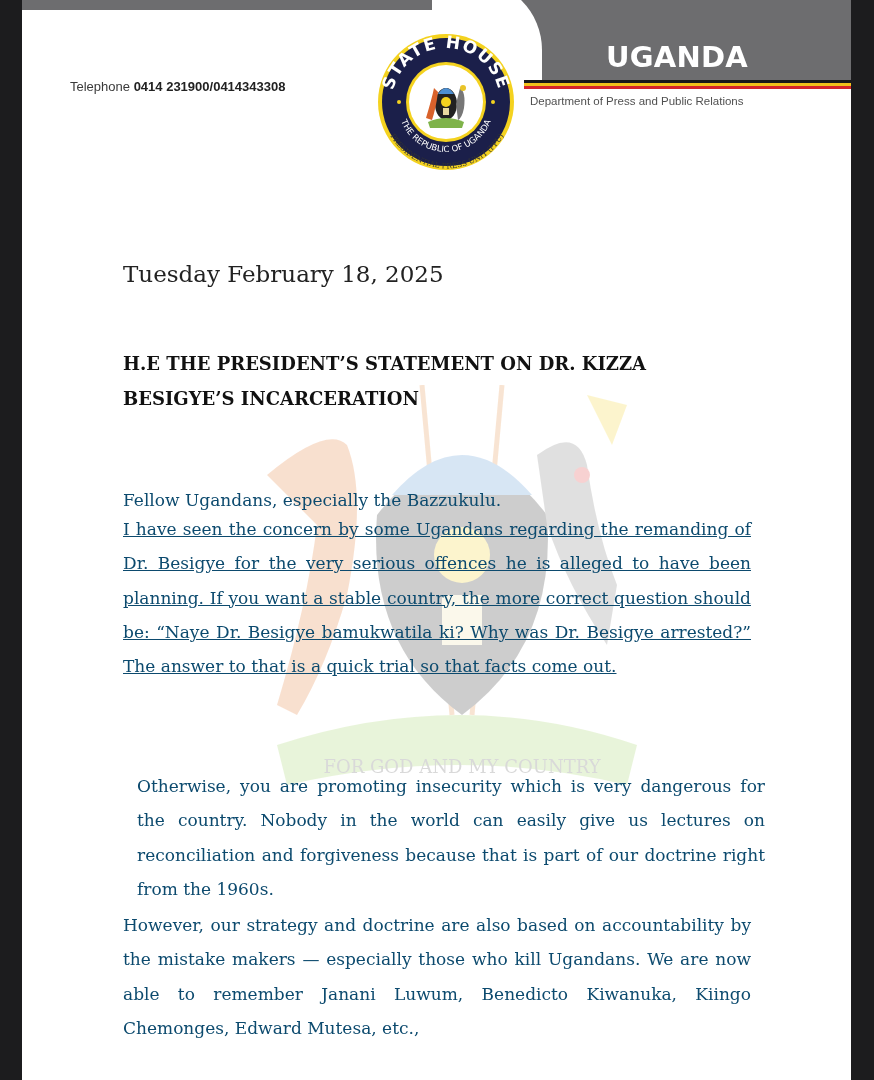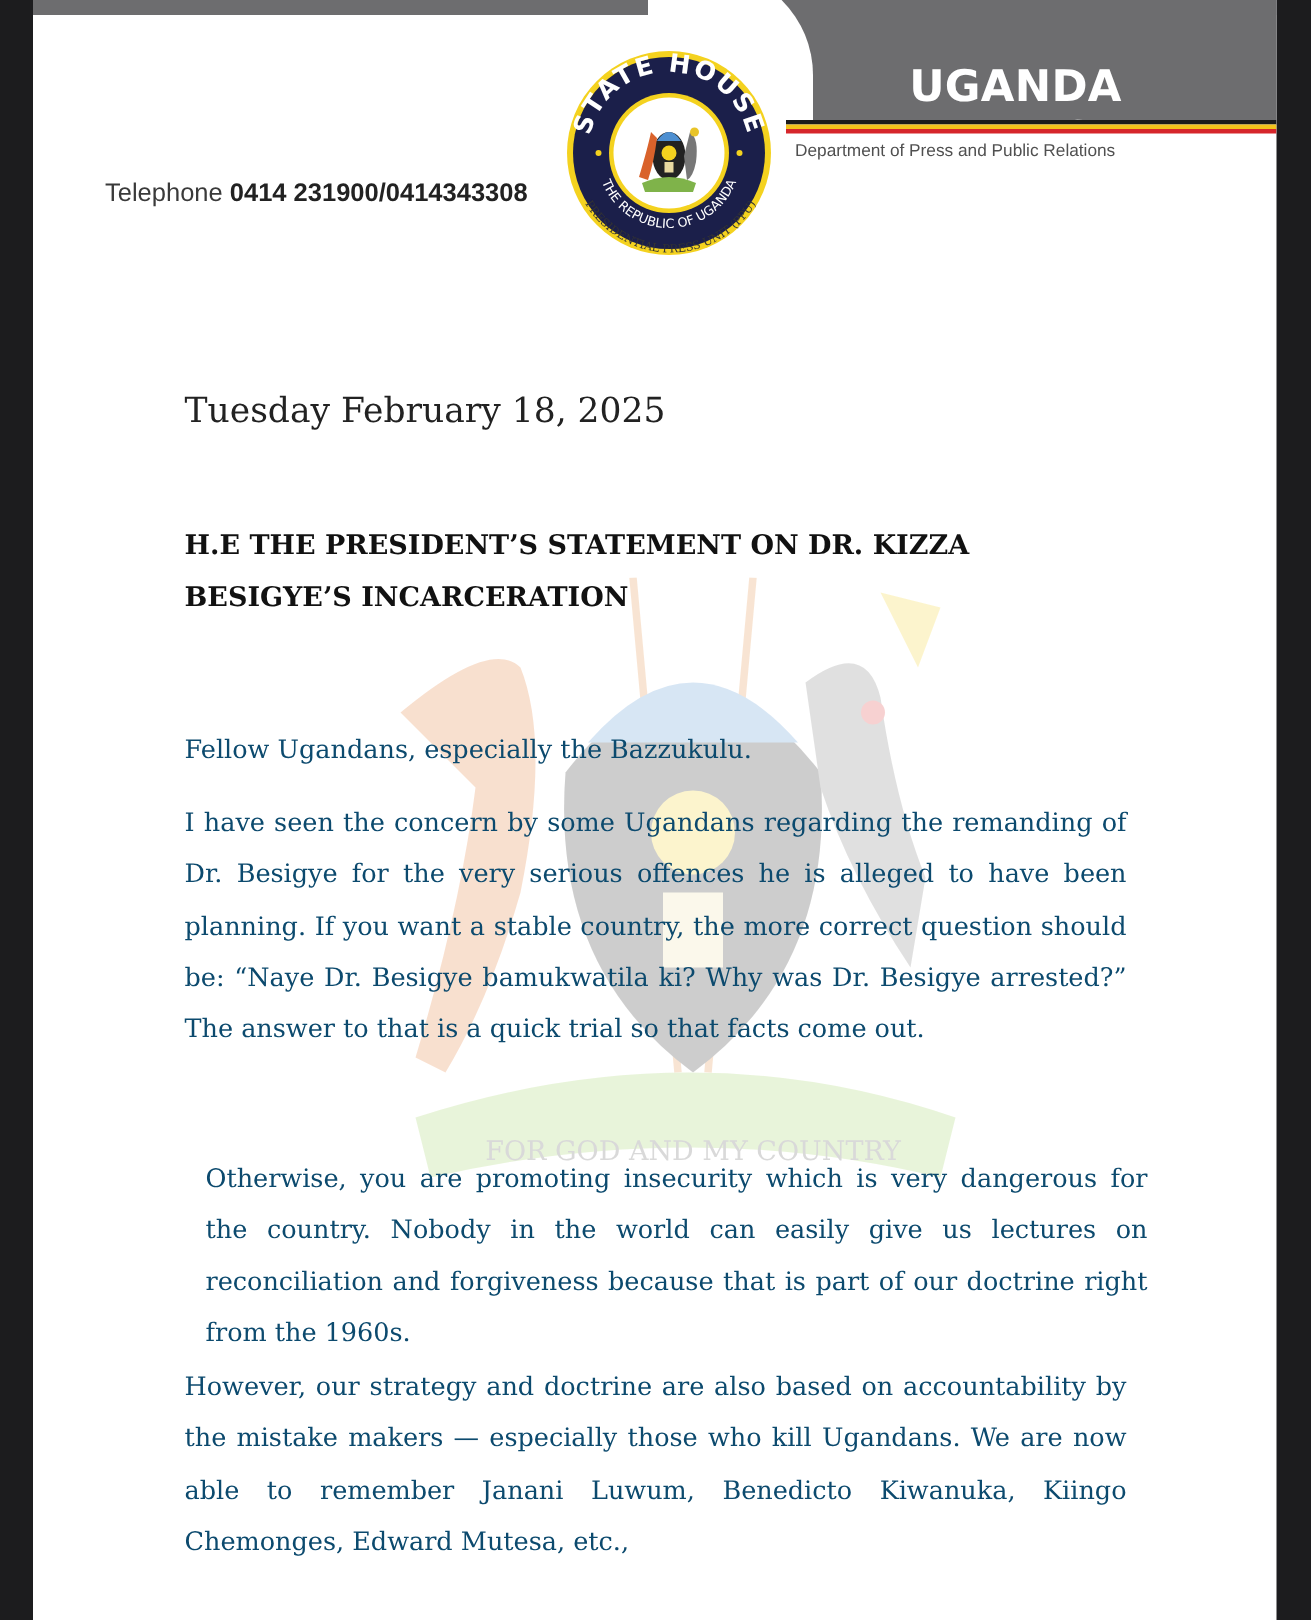--- a/index.html
+++ b/index.html
@@ -36,21 +36,21 @@
   .stripes .s { height: 3px; }
   .s-black { background: #1a1a1a; }
   .s-yellow { background: #f2c21b; }
   .s-red { background: #d6262b; }
   .dept {
     position: absolute; left: 508px; top: 94px; width: 270px;
     text-align: left; color: #505050; font-size: 11.5px; line-height: 15px;
   }
   .contact {
     position: absolute; left: 48px; top: 76px; color: #3a3a3a;
-    font-size: 17px; line-height: 21px; margin-top: 42px;
+    font-size: 13px; line-height: 21px;
   }
   .contact b { color: #222; }
   .seal {
     position: absolute; left: 340px; top: 18px; width: 168px; height: 172px;
   }
   .watermark {
     position: absolute; left: 215px; top: 385px; width: 420px; height: 420px;
     opacity: 0.22;
   }
   .doc {
@@ -62,21 +62,21 @@
   }
   .headline {
     position: absolute; top: 346px; width: 628px;
     font-size: 18px; font-weight: bold; line-height: 35px; color: #111;
   }
   .para {
     position: absolute; width: 628px; font-size: 17px; line-height: 34.3px;
     text-align: justify; color: #0c4a6e;
   }
   .p1 { top: 483px; }
-  .p2 { top: 532px; }
+  .p2 { top: 512px; text-decoration: underline; }
   .p3 { top: 755px; }
   .p4 { top: 908px; }
 </style>
 </head>
 <body>
 
 <div class="page">
 
   <div class="top-band"></div>
   <div class="banner"></div>

